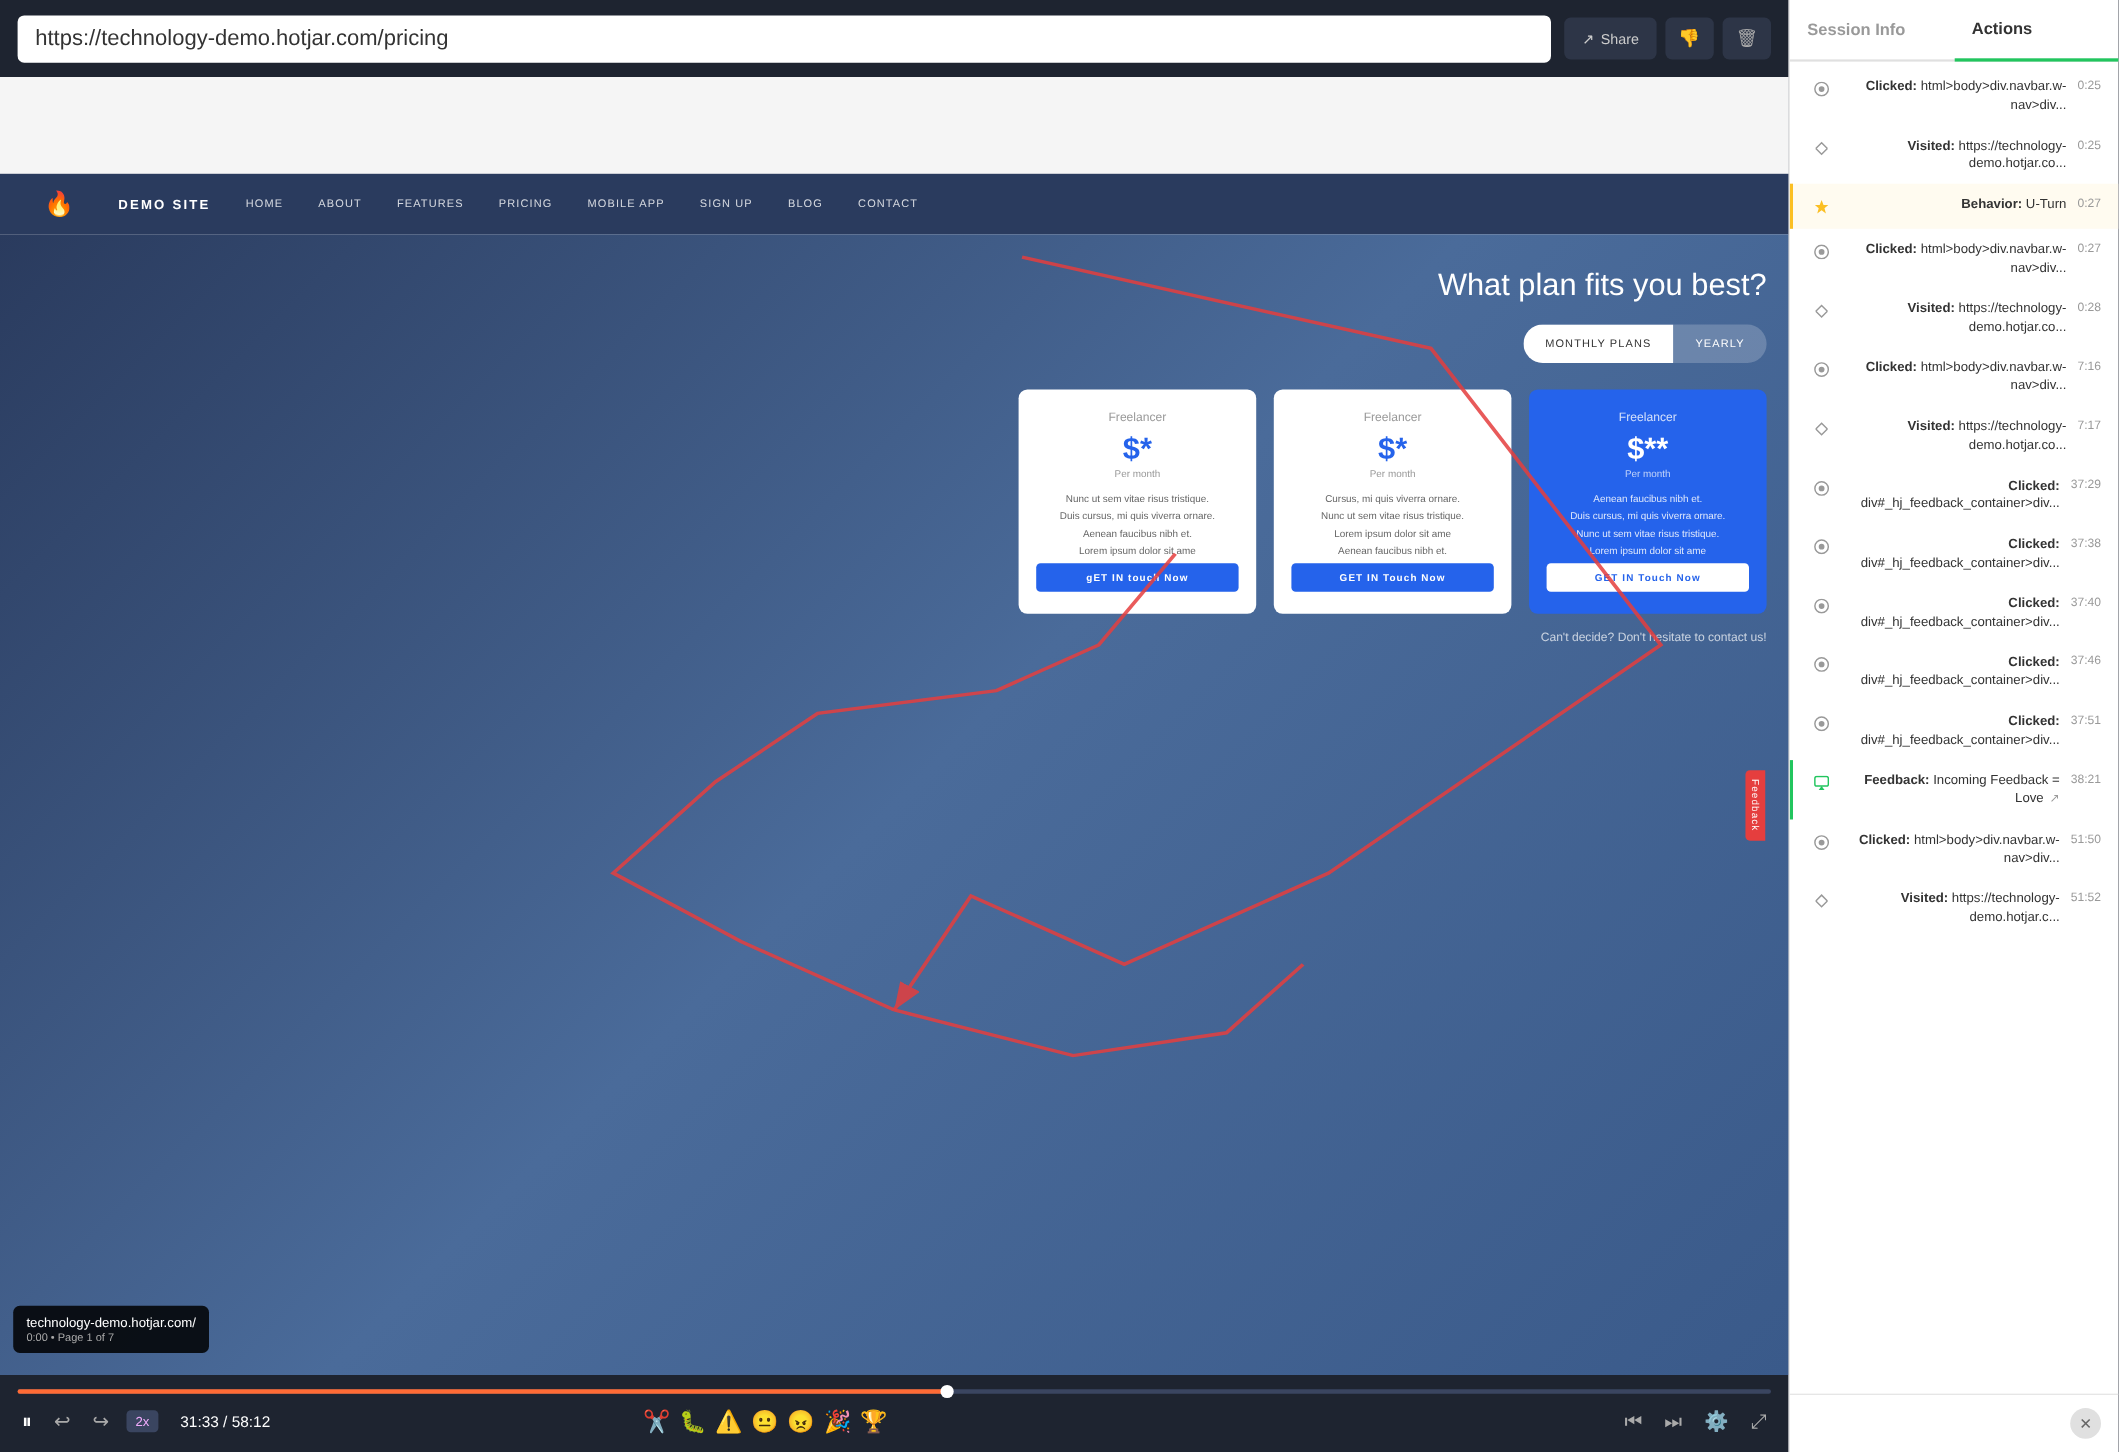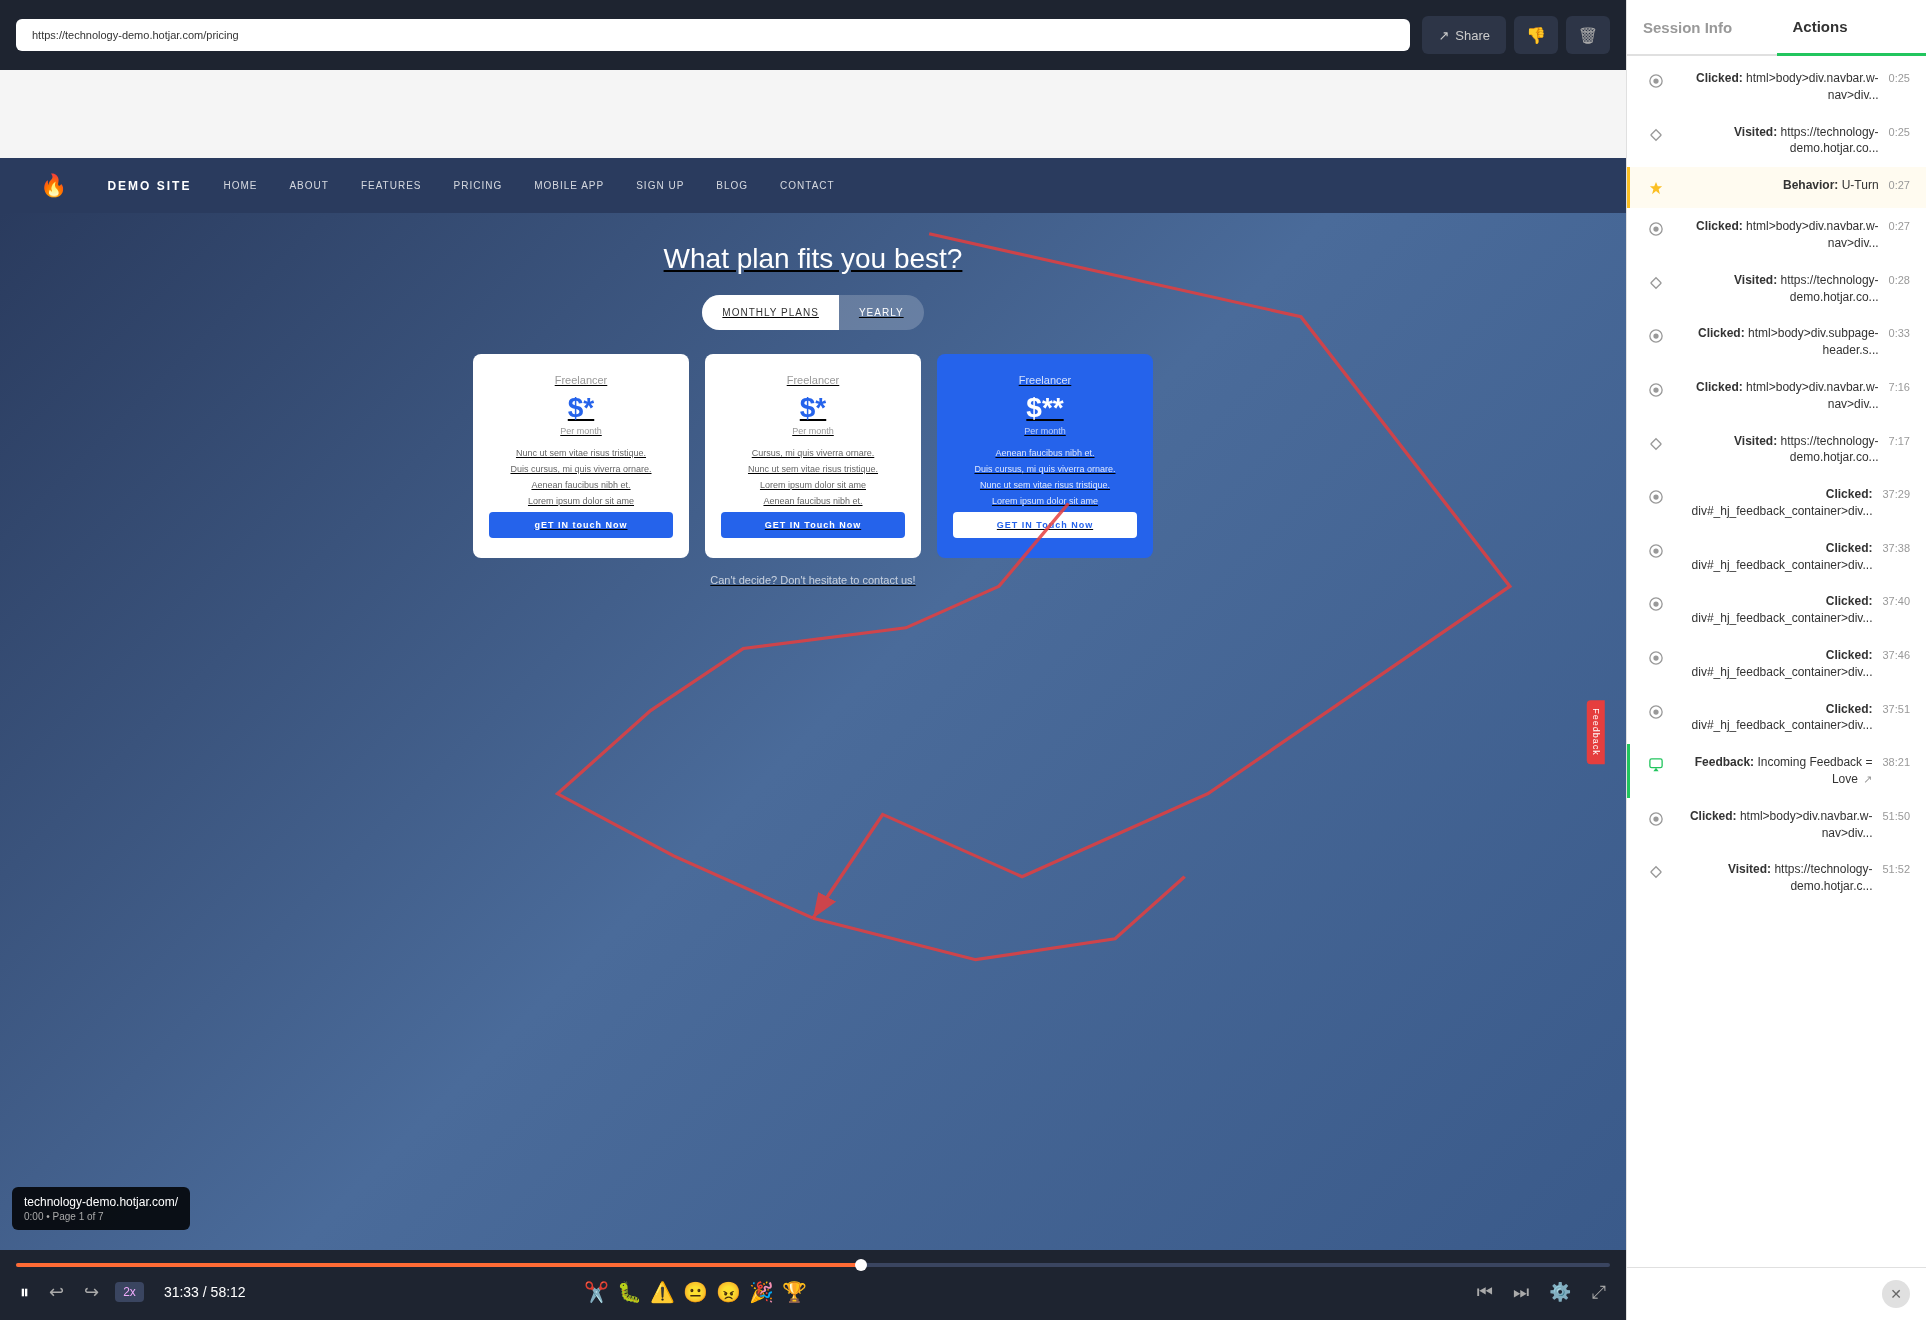--- a/index.html
+++ b/index.html
@@ -5,37 +5,37 @@
     * { box-sizing: border-box; margin: 0; padding: 0; }
     body { font-family: -apple-system, BlinkMacSystemFont, 'Segoe UI', sans-serif; background: #1e2430; width: 1926px; height: 1320px; overflow: hidden; }
 
     
     .app-container { display: flex; width: 1926px; height: 1320px; }
     .main-content { flex: 1; display: flex; flex-direction: column; background: #1e2430; }
     .sidebar { width: 300px; background: #fff; display: flex; flex-direction: column; border-left: 1px solid #e0e0e0; }
 
     
     .top-bar { display: flex; align-items: center; padding: 12px 16px; background: #1e2430; gap: 12px; height: 70px; }
-    .url-bar { flex: 1; background: #fff; border-radius: 6px; padding: 10px 16px; font-size: 11px; color: #333; display: flex; align-items: center; }
+    .url-bar { flex: 1; background: #fff; border-radius: 6px; padding: 10px 16px; font-size: 20px; color: #333; display: flex; align-items: center; }
     .top-bar-actions { display: flex; gap: 8px; }
     .top-btn { background: #2d3547; border: none; border-radius: 6px; width: 44px; height: 38px; cursor: pointer; display: flex; align-items: center; justify-content: center; color: #aaa; font-size: 16px; }
     .share-btn { background: #2d3547; border: none; border-radius: 6px; padding: 8px 16px; cursor: pointer; display: flex; align-items: center; gap: 6px; color: #ccc; font-size: 13px; }
 
     
     .video-area { flex: 1; background: #e8e9eb; position: relative; overflow: hidden; margin: 0 0 0 0; }
     .video-inner { width: 100%; height: 100%; position: relative; }
 
     
     .demo-site { width: 100%; height: 100%; display: flex; flex-direction: column; }
     .demo-top-bar { background: #f5f5f5; height: 88px; }
     .demo-nav { background: #2a3b5e; padding: 0 40px; height: 55px; display: flex; align-items: center; gap: 32px; }
     .demo-nav-logo { color: #ff6b35; font-size: 22px; margin-right: 8px; }
     .demo-nav-brand { color: #fff; font-size: 12px; font-weight: bold; letter-spacing: 2px; }
     .demo-nav-item { color: rgba(255,255,255,0.8); font-size: 10px; letter-spacing: 1px; cursor: pointer; }
-    .demo-hero { flex: 1; background: linear-gradient(135deg, #2a3b5e 0%, #4a6b9a 50%, #3a5a8a 100%); position: relative; display: flex; flex-direction: column; align-items: center; padding: 30px 20px; text-decoration: underline; }
+    .demo-hero { flex: 1; background: linear-gradient(135deg, #2a3b5e 0%, #4a6b9a 50%, #3a5a8a 100%); position: relative; display: flex; flex-direction: column; align-items: flex-end; padding: 30px 20px; }
     .demo-hero-title { color: #fff; font-size: 28px; font-weight: 300; margin-bottom: 20px; text-align: center; }
     .demo-plan-toggle { display: flex; background: rgba(255,255,255,0.2); border-radius: 25px; overflow: hidden; margin-bottom: 24px; }
     .demo-plan-btn { padding: 12px 20px; font-size: 10px; letter-spacing: 1px; cursor: pointer; border: none; }
     .demo-plan-btn.active { background: #fff; color: #333; }
     .demo-plan-btn.inactive { background: transparent; color: #fff; }
     .pricing-cards { display: flex; gap: 16px; width: 100%; max-width: 680px; }
     .pricing-card { flex: 1; background: #fff; border-radius: 8px; padding: 20px 16px; display: flex; flex-direction: column; align-items: center; }
     .pricing-card.highlighted { background: #2563eb; color: #fff; }
     .card-tier { font-size: 11px; color: #999; margin-bottom: 6px; }
     .card-tier.white { color: rgba(255,255,255,0.8); }
@@ -326,32 +326,20 @@
               <path d="M2 8 L8 2 L14 8" fill="none" stroke="#999" stroke-width="1.5"></path>
               <path d="M2 8 L8 14 L14 8" fill="none" stroke="#999" stroke-width="1.5"></path>
             </svg>
         </div>
         <div class="event-content">
           <div class="event-label"><strong>Visited:</strong> https://technology-demo.hotjar.co...</div>
         </div>
         <div class="event-time">0:28</div>
       </div>
 
-      <div class="event-item">
-        <div class="event-icon">
-          <svg width="14" height="14" viewBox="0 0 16 16">
-              <circle cx="8" cy="8" r="7" fill="none" stroke="#999" stroke-width="1.5"></circle>
-              <circle cx="8" cy="8" r="3" fill="#999"></circle>
-            </svg>
-        </div>
-        <div class="event-content">
-          <div class="event-label"><strong>Clicked:</strong> html&gt;body&gt;div.subpage-header.s...</div>
-        </div>
-        <div class="event-time">0:33</div>
-      </div>
 
       <div class="event-item">
         <div class="event-icon">
           <svg width="14" height="14" viewBox="0 0 16 16">
               <circle cx="8" cy="8" r="7" fill="none" stroke="#999" stroke-width="1.5"></circle>
               <circle cx="8" cy="8" r="3" fill="#999"></circle>
             </svg>
         </div>
         <div class="event-content">
           <div class="event-label"><strong>Clicked:</strong> html&gt;body&gt;div.navbar.w-nav&gt;div...</div>

